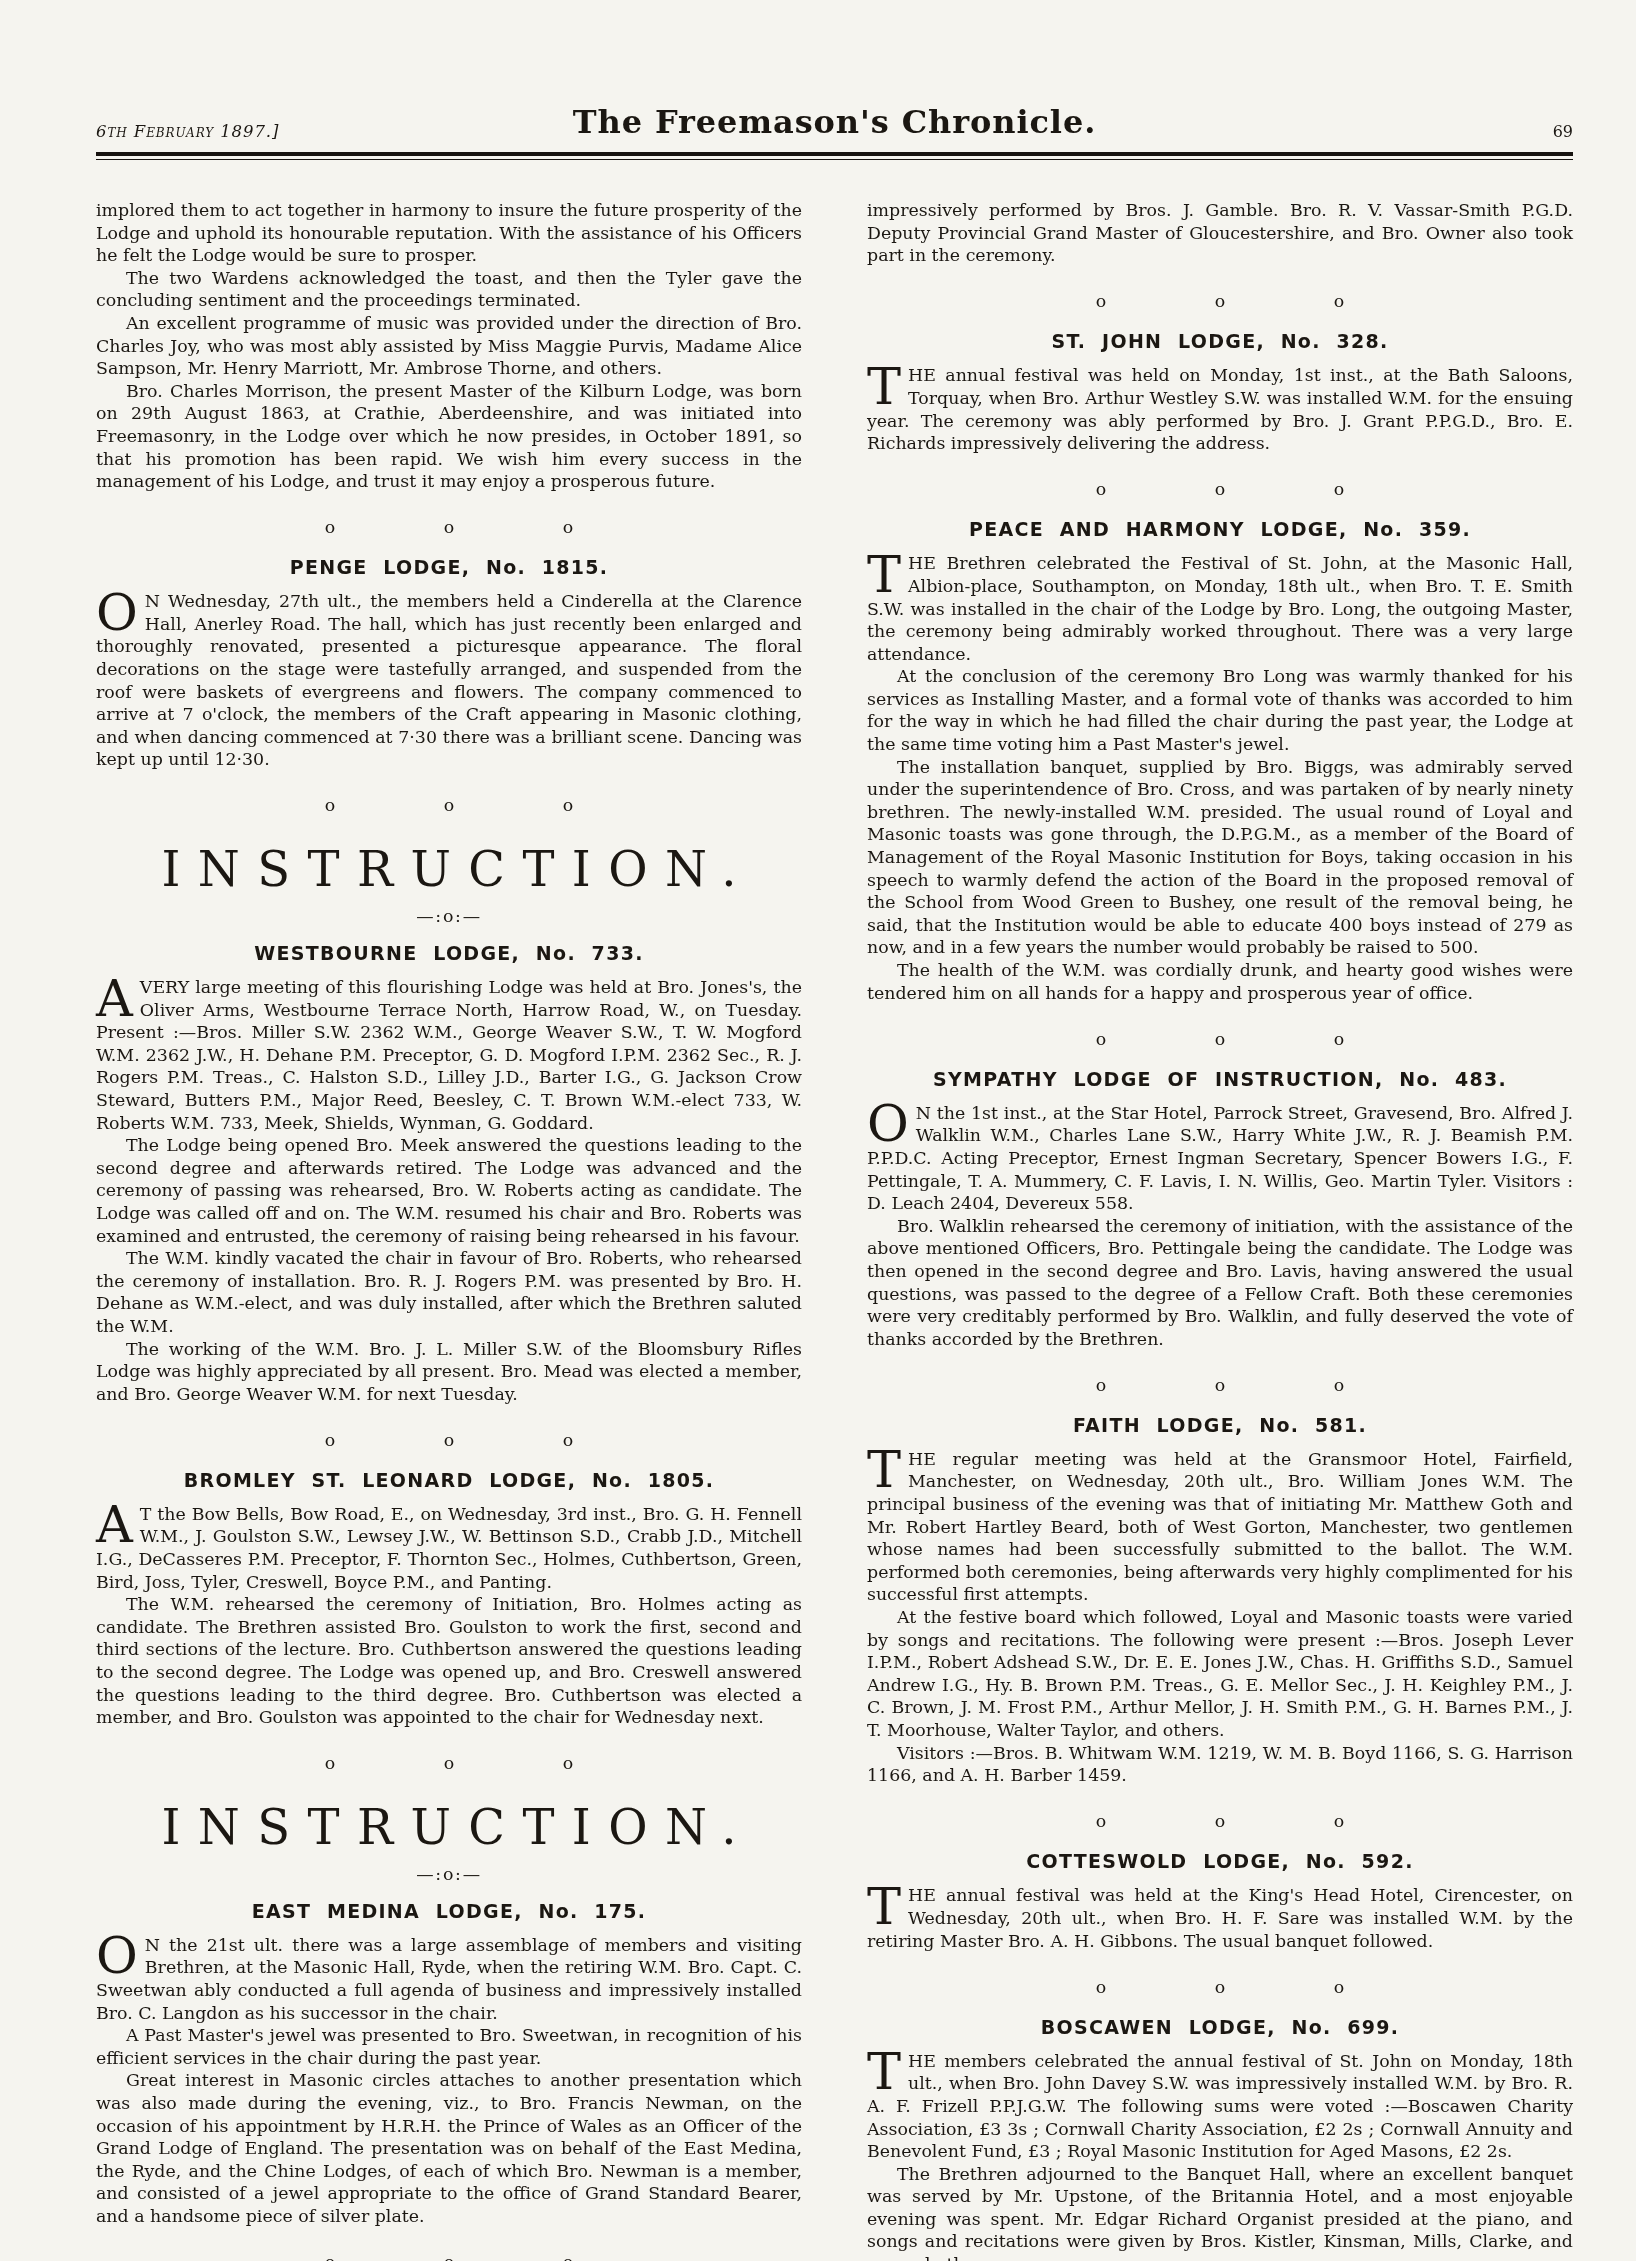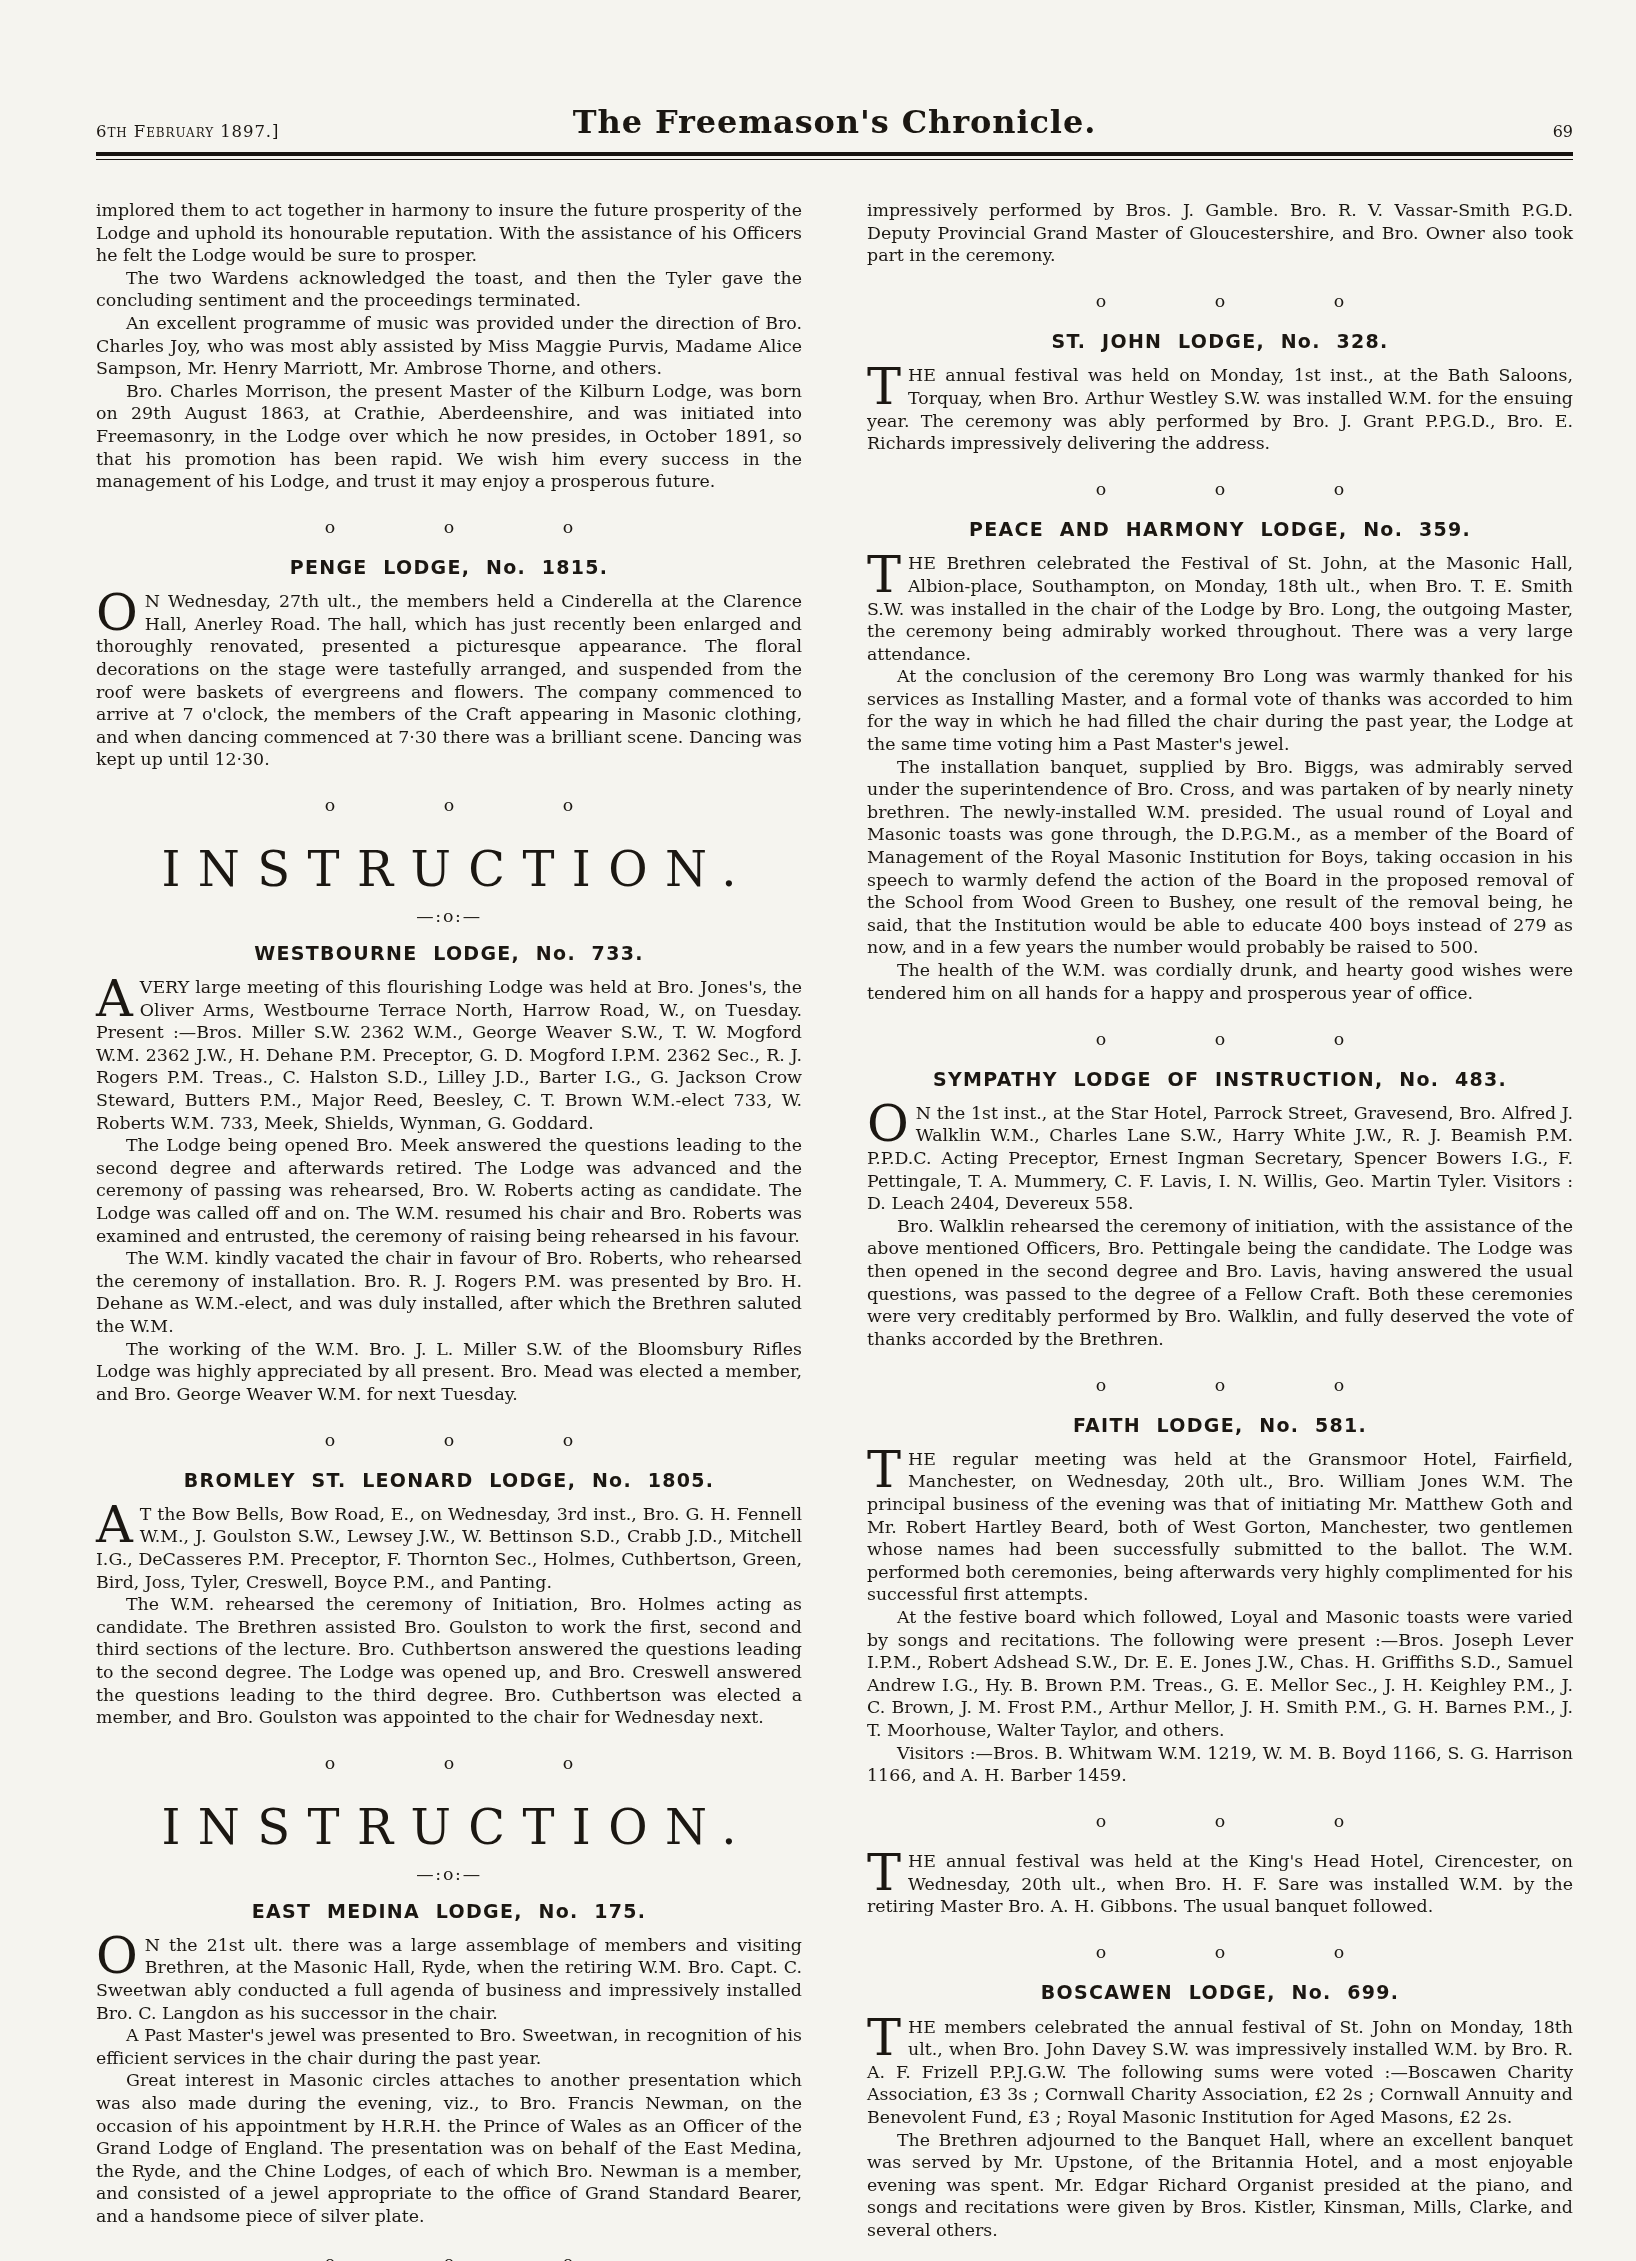--- a/index.html
+++ b/index.html
@@ -25,20 +25,21 @@
     display: grid;
     grid-template-columns: 1fr auto 1fr;
     align-items: end;
     column-gap: 17.4px;
   }
   .issue-date {
     font-variant: small-caps;
     font-size: 16.5px;
     letter-spacing: 0.9px;
     white-space: nowrap;
+    font-style: italic;
   }
   .masthead {
     font-size: 32px;
     font-weight: bold;
     letter-spacing: 0.9px;
     text-align: center;
     white-space: nowrap;
   }
   .page-number {
     font-size: 16px;
@@ -184,20 +185,21 @@
         </section>
         <div class="article-separator">o o o</div>
         <section class="article">
           <h3 class="article-title">FAITH LODGE, No. 581.</h3>
           <p class="paragraph flush"><span class="dropcap">T</span>HE regular meeting was held at the Gransmoor Hotel, Fairfield, Manchester, on Wednesday, 20th ult., Bro. William Jones W.M. The principal business of the evening was that of initiating Mr. Matthew Goth and Mr. Robert Hartley Beard, both of West Gorton, Manchester, two gentlemen whose names had been successfully submitted to the ballot. The W.M. performed both ceremonies, being afterwards very highly complimented for his successful first attempts.</p>
           <p class="paragraph">At the festive board which followed, Loyal and Masonic toasts were varied by songs and recitations. The following were present :—Bros. Joseph Lever I.P.M., Robert Adshead S.W., Dr. E. E. Jones J.W., Chas. H. Griffiths S.D., Samuel Andrew I.G., Hy. B. Brown P.M. Treas., G. E. Mellor Sec., J. H. Keighley P.M., J. C. Brown, J. M. Frost P.M., Arthur Mellor, J. H. Smith P.M., G. H. Barnes P.M., J. T. Moorhouse, Walter Taylor, and others.</p>
           <p class="paragraph">Visitors :—Bros. B. Whitwam W.M. 1219, W. M. B. Boyd 1166, S. G. Harrison 1166, and A. H. Barber 1459.</p>
         </section>
         <div class="article-separator">o o o</div>
         <section class="article">
+          <h3 class="article-title">COTTESWOLD LODGE, No. 592.</h3>
           <p class="paragraph flush"><span class="dropcap">T</span>HE annual festival was held at the King's Head Hotel, Cirencester, on Wednesday, 20th ult., when Bro. H. F. Sare was installed W.M. by the retiring Master Bro. A. H. Gibbons. The usual banquet followed.</p>
         </section>
         <div class="article-separator">o o o</div>
         <section class="article">
           <h3 class="article-title">BOSCAWEN LODGE, No. 699.</h3>
           <p class="paragraph flush"><span class="dropcap">T</span>HE members celebrated the annual festival of St. John on Monday, 18th ult., when Bro. John Davey S.W. was impressively installed W.M. by Bro. R. A. F. Frizell P.P.J.G.W. The following sums were voted :—Boscawen Charity Association, £3 3s ; Cornwall Charity Association, £2 2s ; Cornwall Annuity and Benevolent Fund, £3 ; Royal Masonic Institution for Aged Masons, £2 2s.</p>
           <p class="paragraph">The Brethren adjourned to the Banquet Hall, where an excellent banquet was served by Mr. Upstone, of the Britannia Hotel, and a most enjoyable evening was spent. Mr. Edgar Richard Organist presided at the piano, and songs and recitations were given by Bros. Kistler, Kinsman, Mills, Clarke, and several others.</p>
         </section>
       </div>
   </div>

